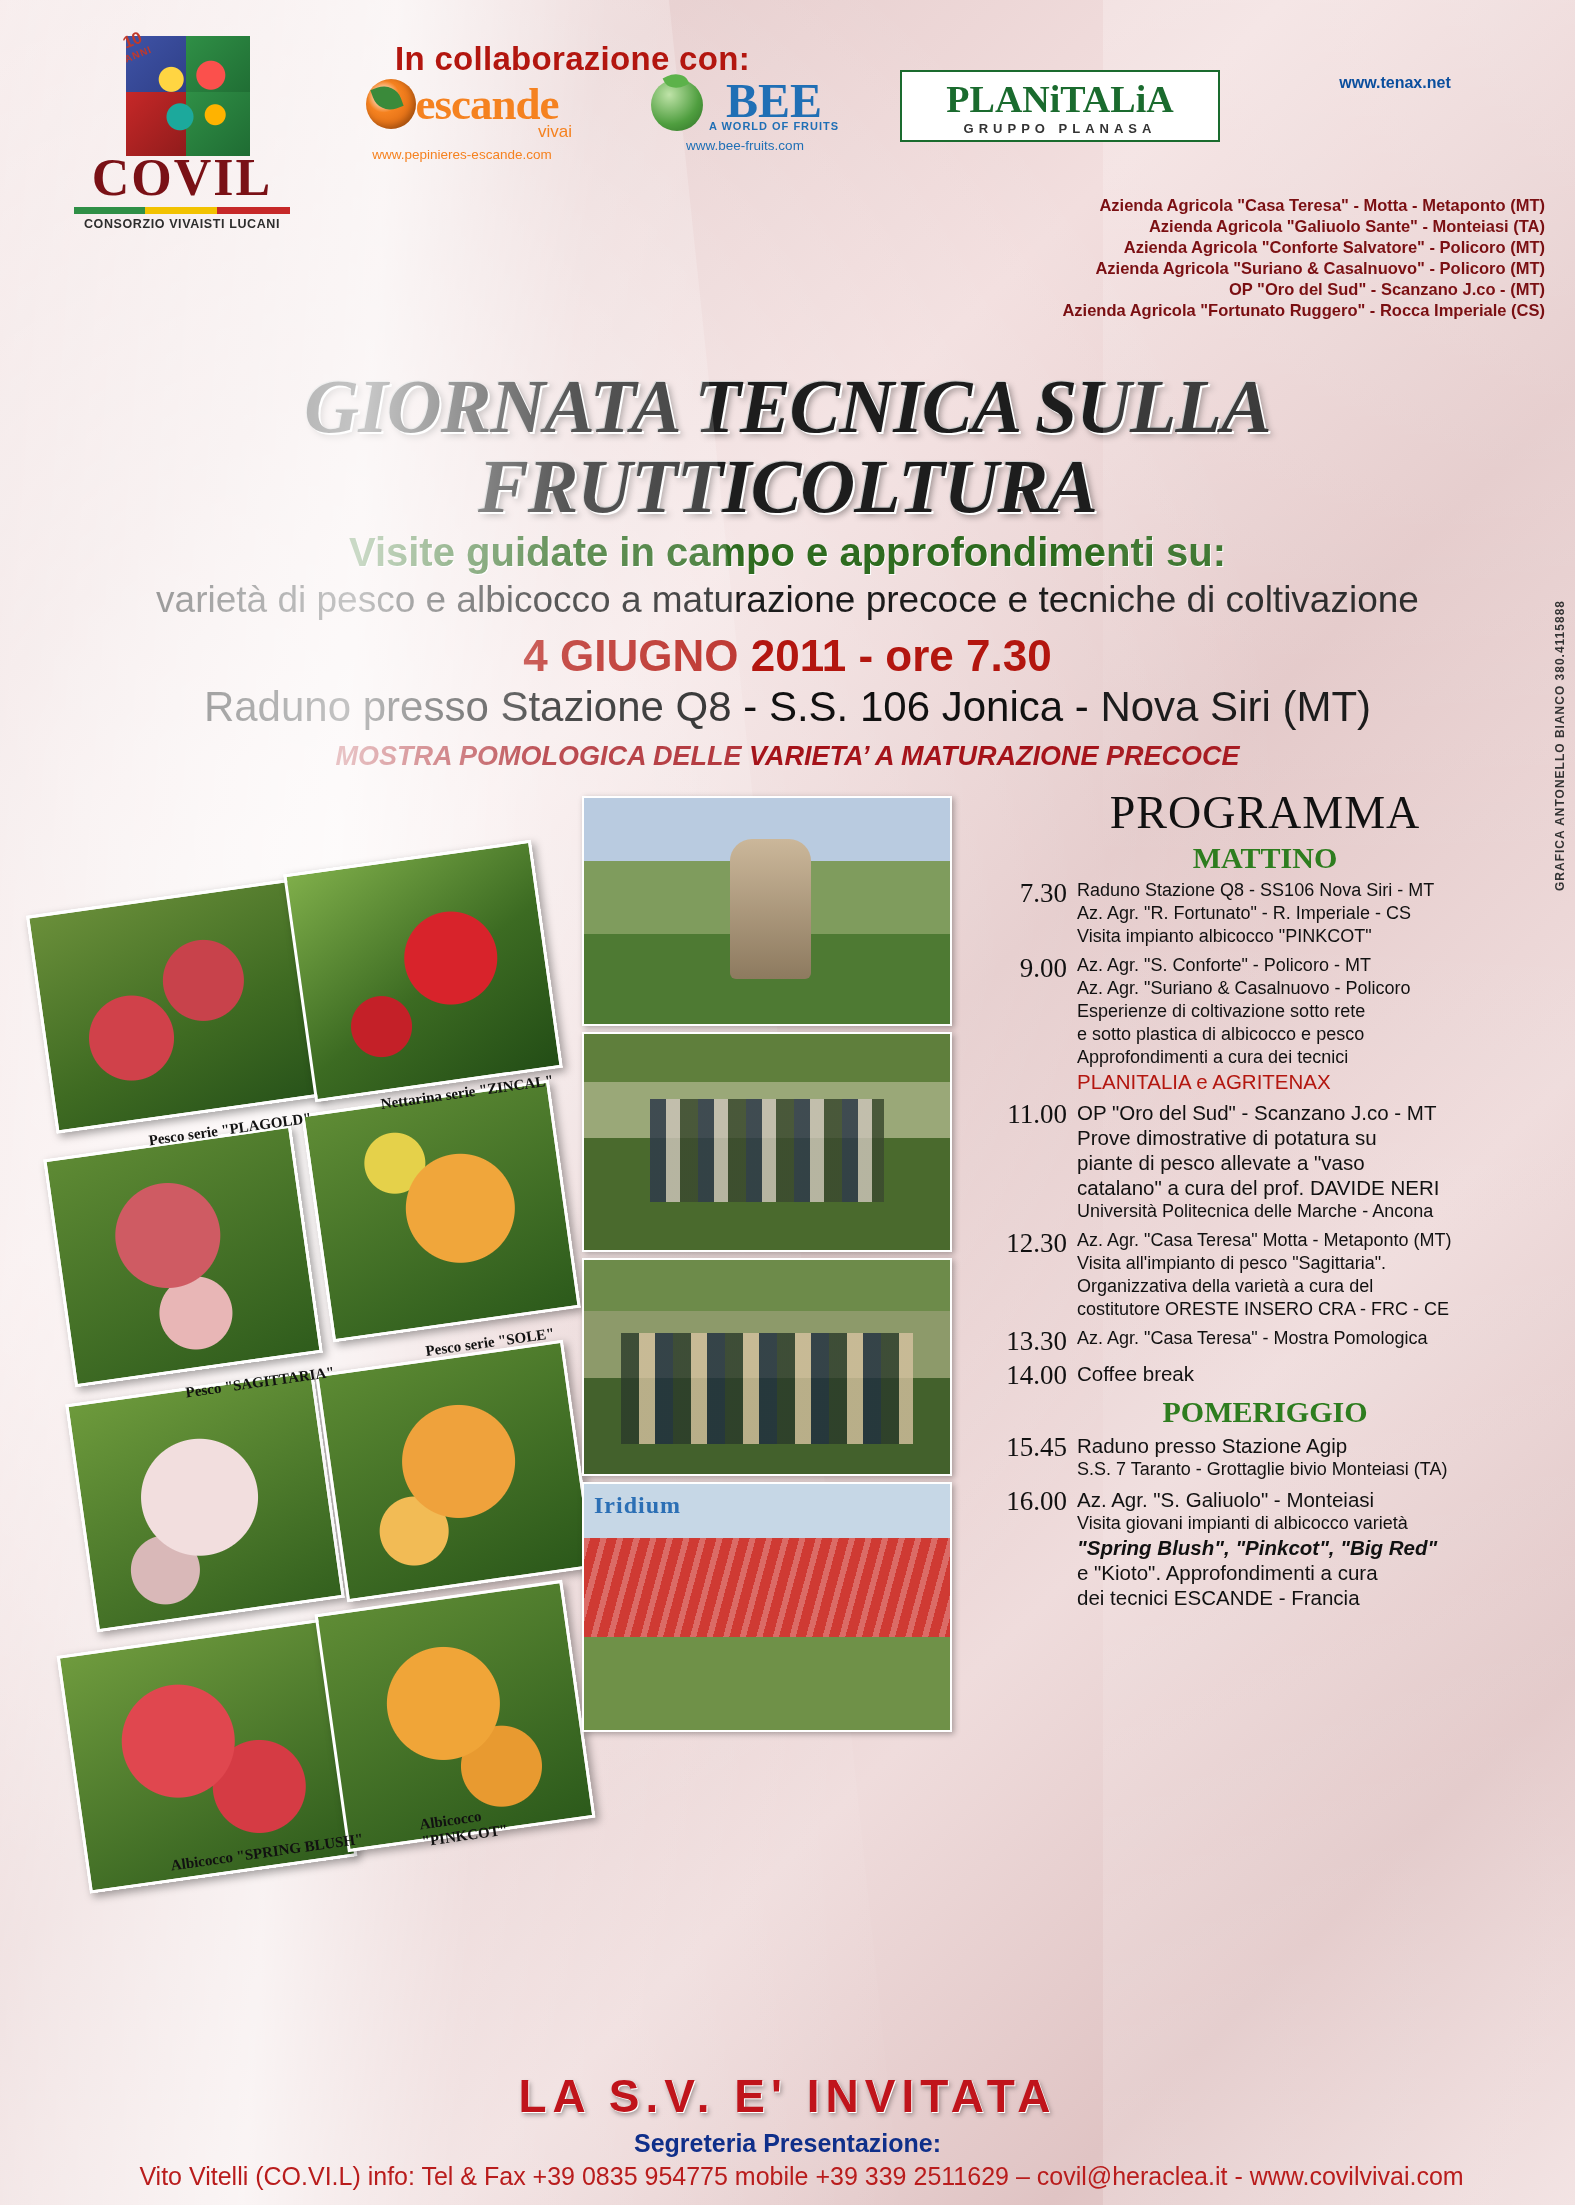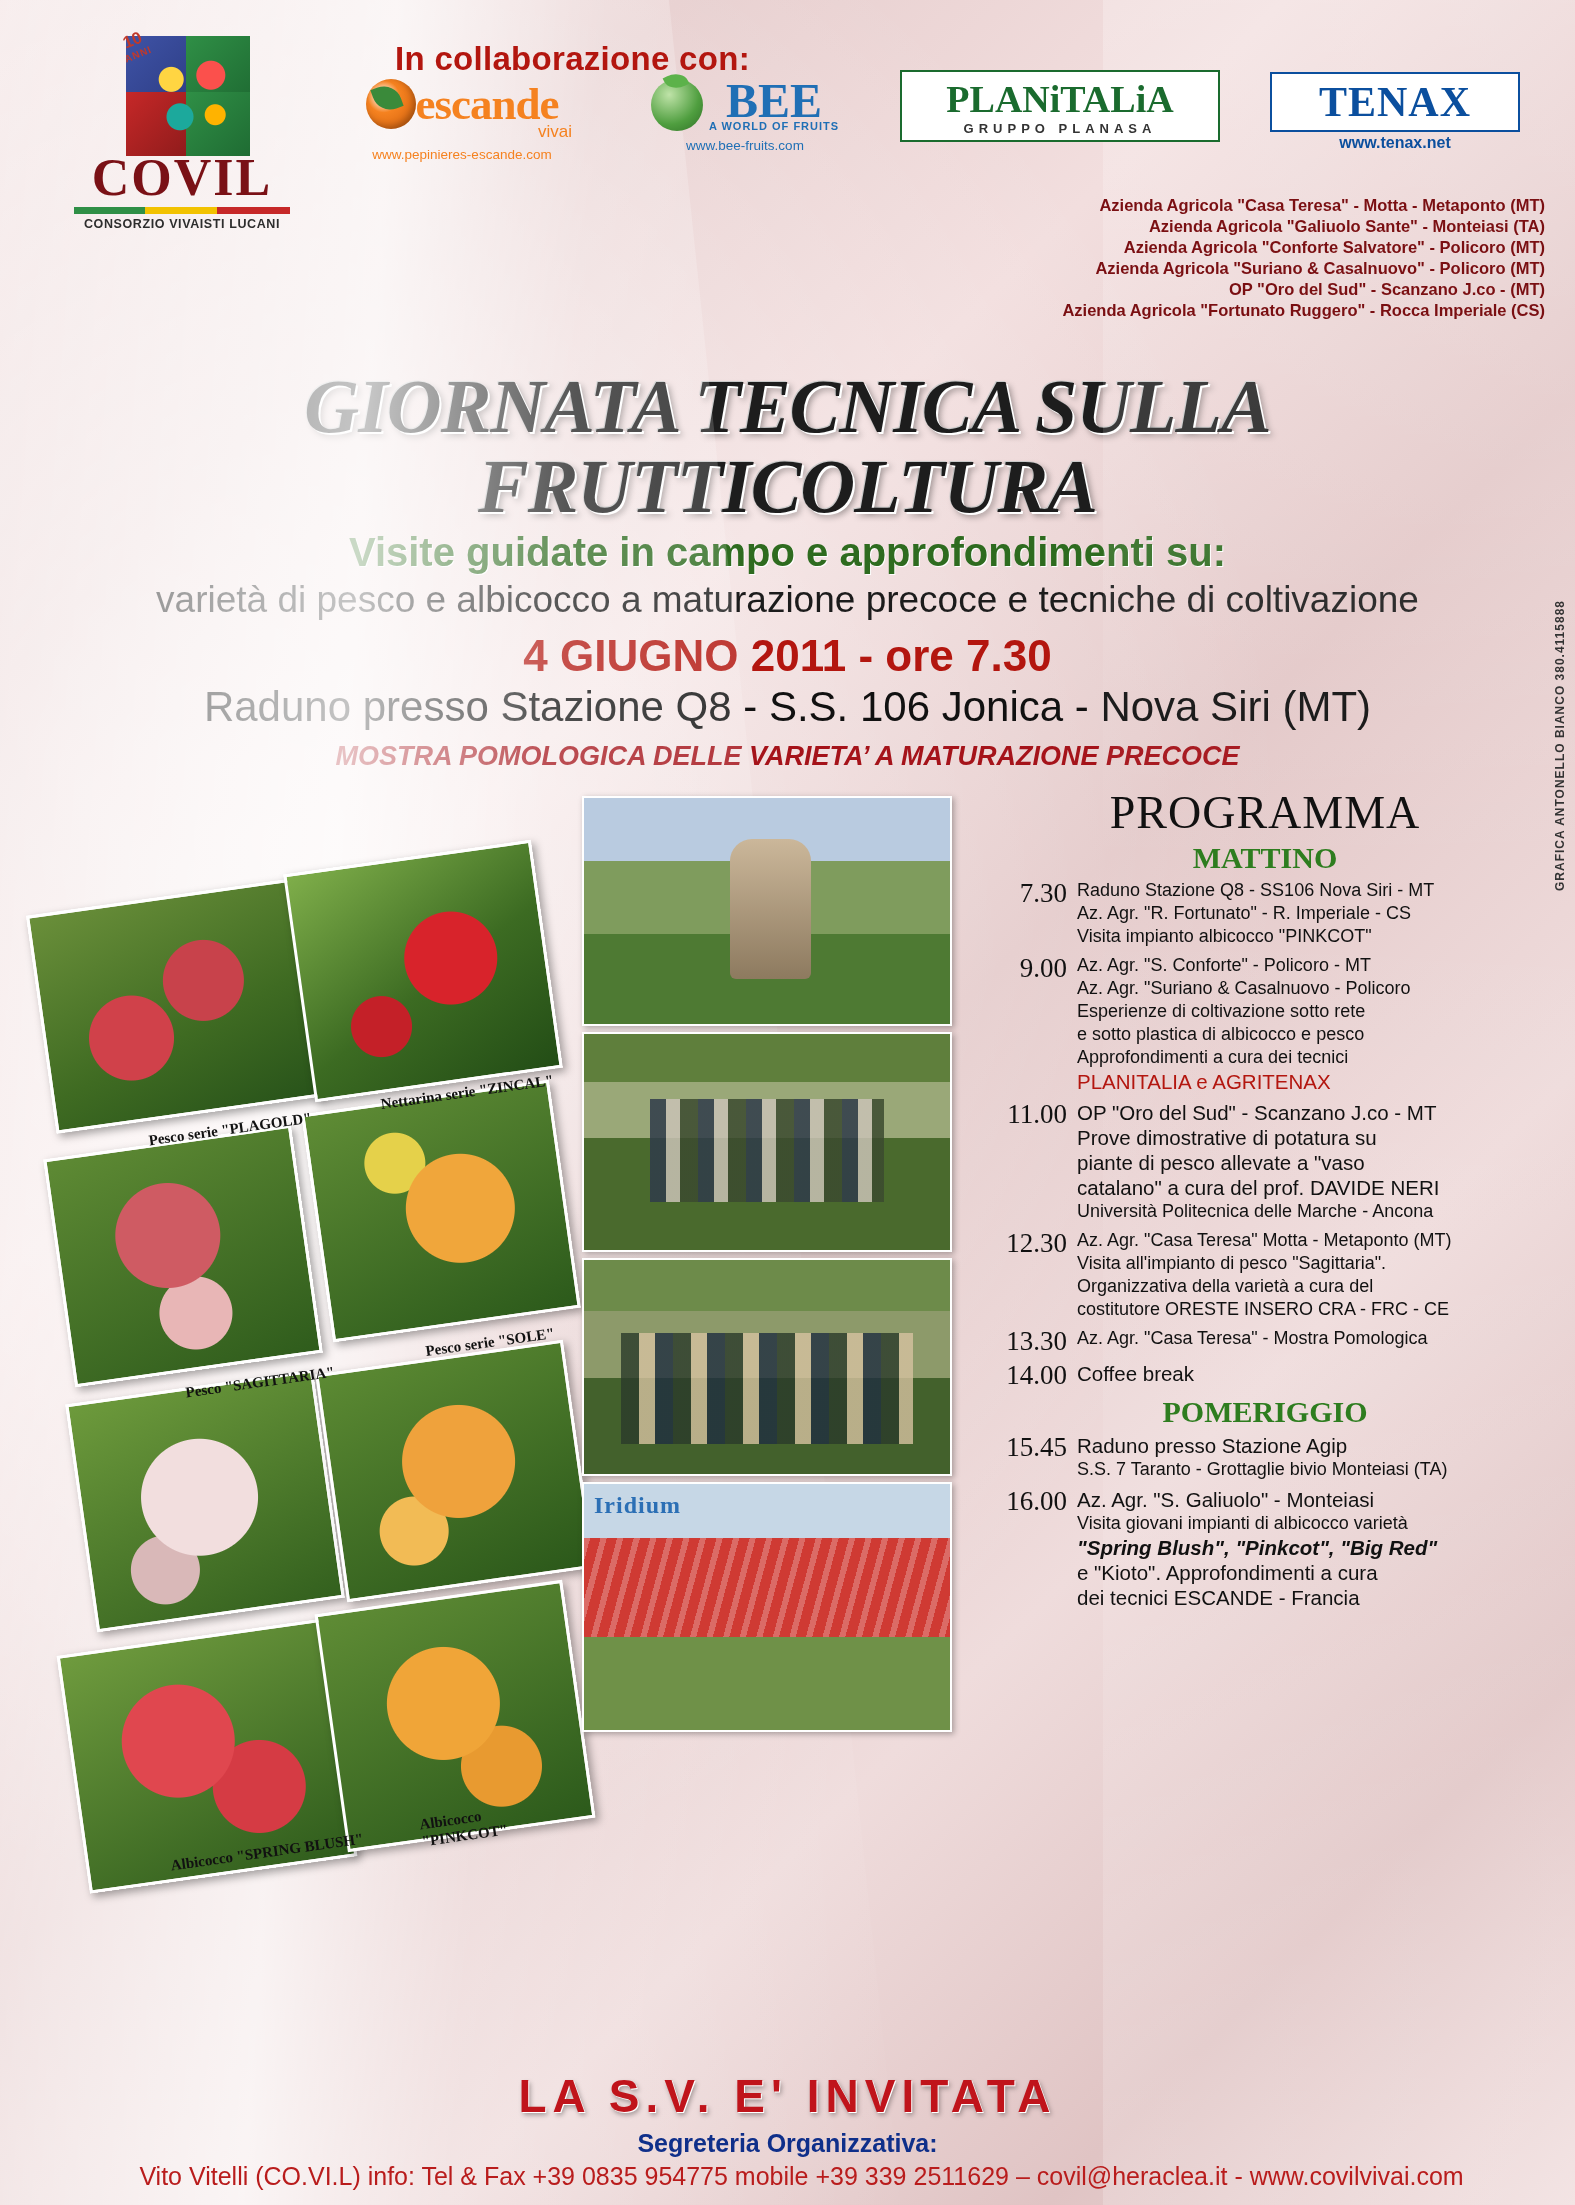--- a/index.html
+++ b/index.html
@@ -315,23 +315,20 @@
   </div>
 
   <div class="planitalia">
     <div class="plan-box">
       <div class="plan-word">PLANiTALiA</div>
       <div class="plan-sub">GRUPPO PLANASA</div>
     </div>
   </div>
 
   <div class="tenax">
-    <div class="tenax-box">
-      <div class="tenax-word">TENAX</div>
-    </div>
     <div class="tenax-url">www.tenax.net</div>
   </div>
 
   <div class="aziende">
     <div>Azienda Agricola "Casa Teresa" - Motta - Metaponto (MT)</div>
     <div>Azienda Agricola "Galiuolo Sante" - Monteiasi (TA)</div>
     <div>Azienda Agricola "Conforte Salvatore" - Policoro (MT)</div>
     <div>Azienda Agricola "Suriano &amp; Casalnuovo" - Policoro (MT)</div>
     <div>OP "Oro del Sud" - Scanzano J.co - (MT)</div>
     <div>Azienda Agricola "Fortunato Ruggero" - Rocca Imperiale (CS)</div>
@@ -455,15 +452,15 @@
         <div class="it">"Spring Blush", "Pinkcot", "Big Red"</div>
         <div>e "Kioto". Approfondimenti a cura</div>
         <div>dei tecnici ESCANDE - Francia</div>
       </div>
     </div>
   </div>
 </div>
 
 <div class="footer">
   <div class="invito">LA S.V. E' INVITATA</div>
-  <div class="segreteria">Segreteria Organizzativa:</div>
+  <div class="segreteria">Segreteria Presentazione:</div>
   <div class="contatti">Vito Vitelli (CO.VI.L) info: Tel &amp; Fax +39 0835 954775 mobile +39 339 2511629 – covil@heraclea.it - www.covilvivai.com</div>
 </div>
 
 </body></html>

